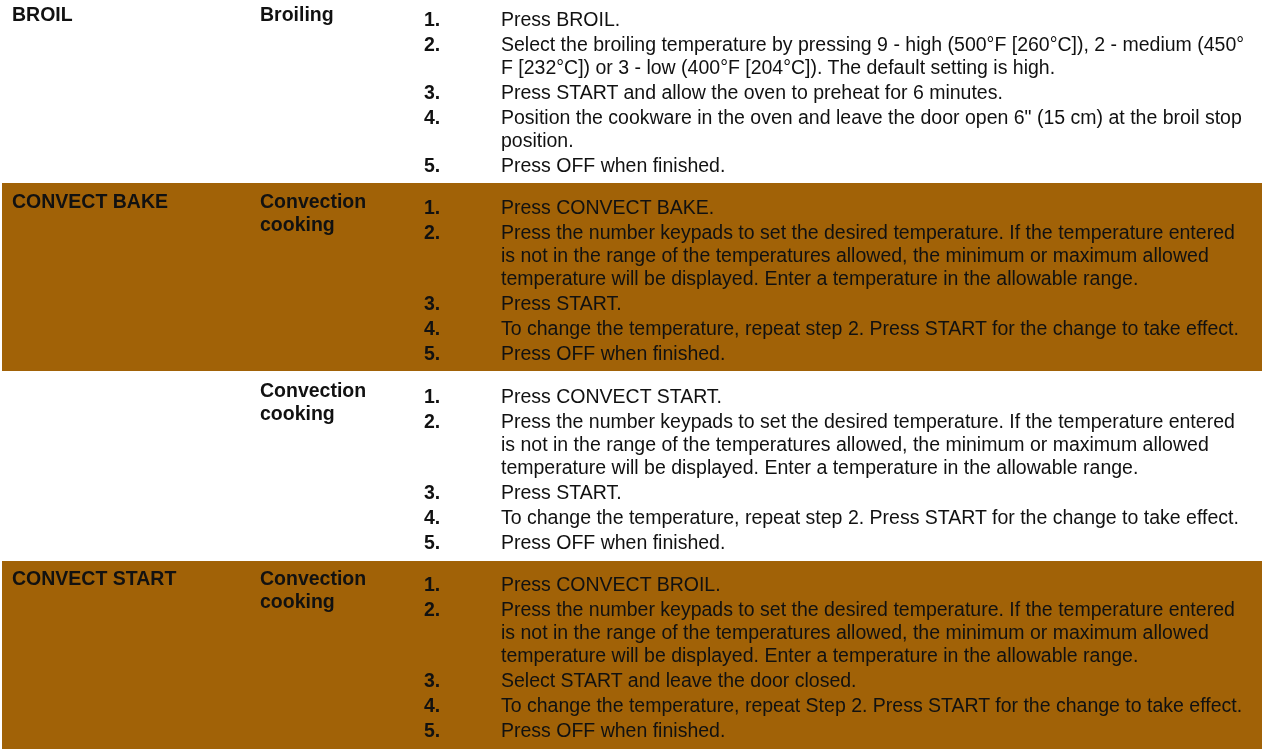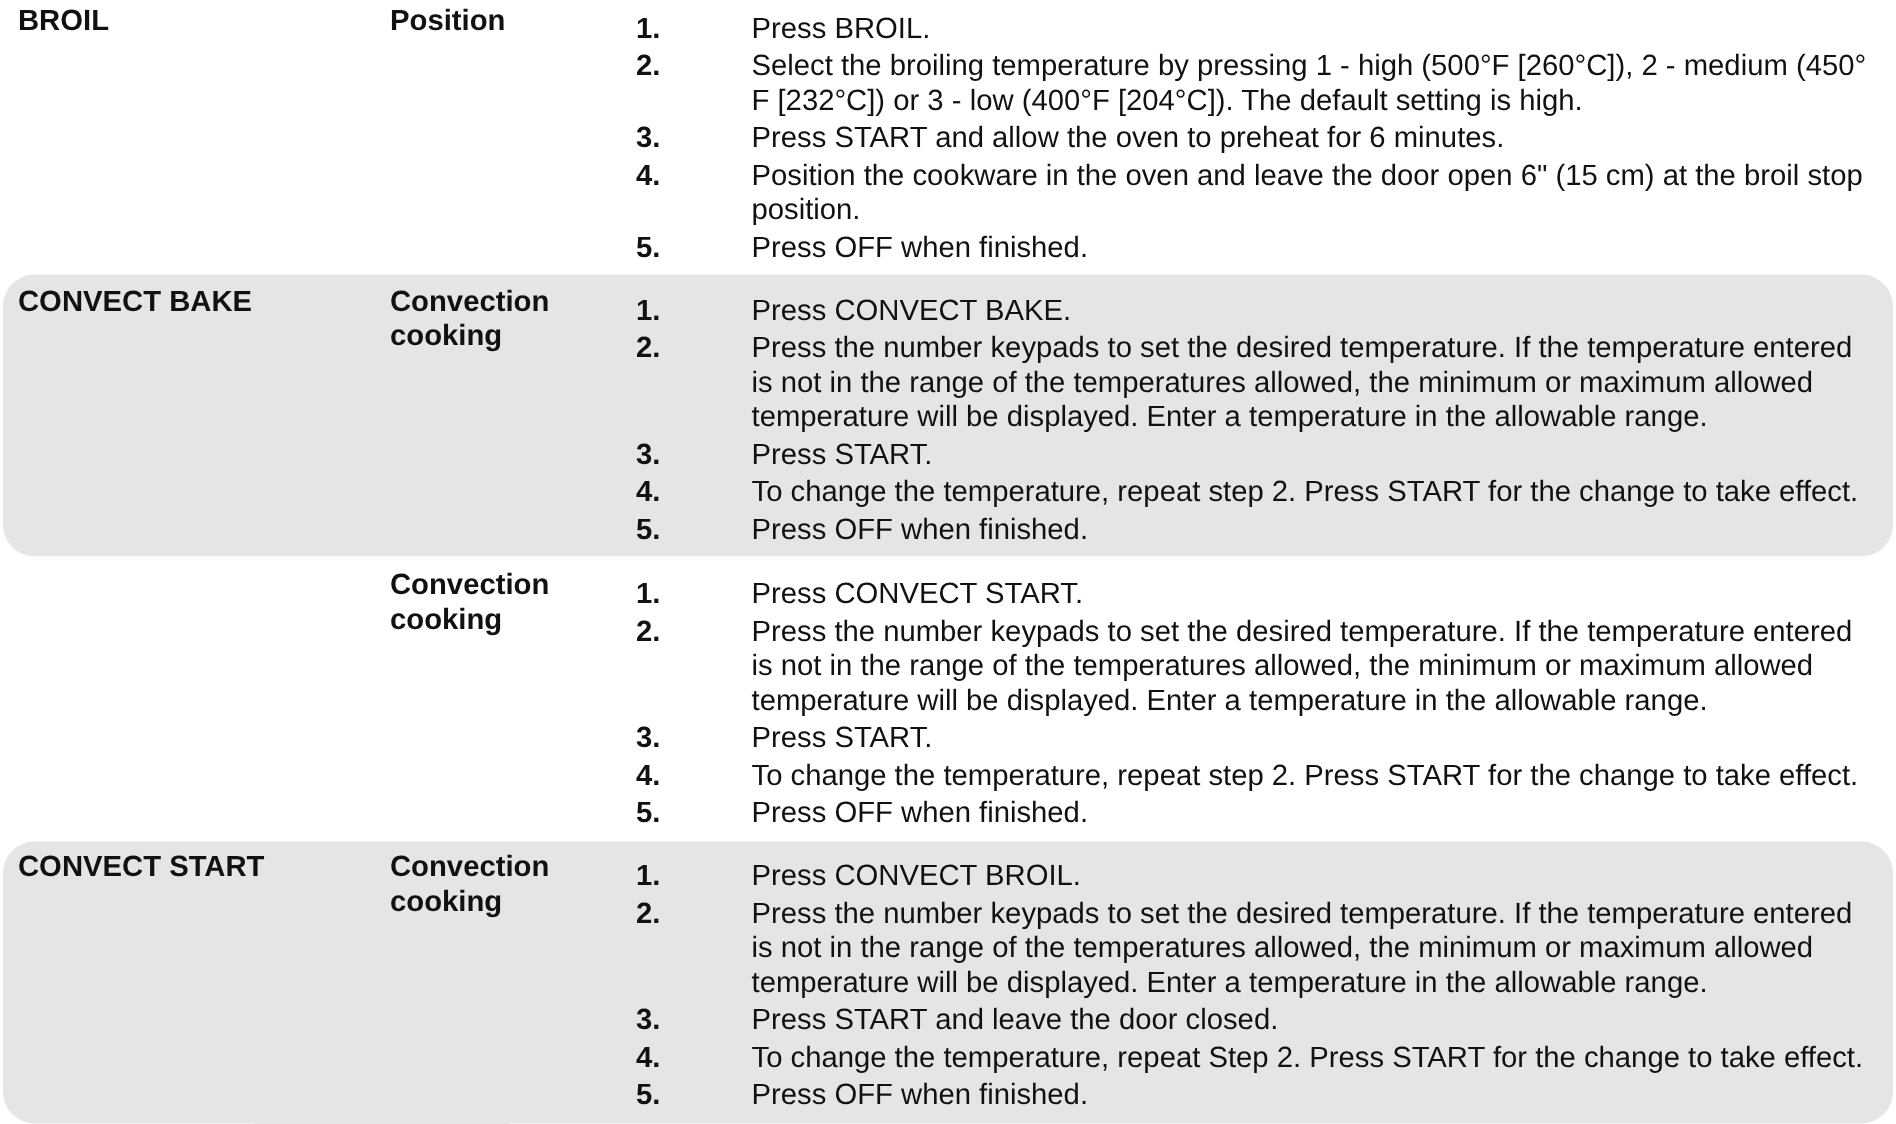--- a/index.html
+++ b/index.html
@@ -20,21 +20,21 @@
       left: 0;
       top: 0;
       width: 1000px;
     }
     .row {
       position: relative;
       box-sizing: border-box;
       margin-left: 2px;
       width: 1260px;
     }
-    .row.shaded { background: #e5e5e5; border-radius: 21px; }
+    .row.shaded { background: #a16207; }
     .row.plain { background: #ffffff; }
     .col-name {
       position: absolute;
       left: 10px;
       font-weight: bold;
       font-size: 19.5px;
       line-height: 23px;
     }
     .col-type {
       position: absolute;
@@ -70,29 +70,29 @@
       margin-left: 40px;
     }
   </style>
 </head>
 <body>
 
 <div class="table">
 
   <div class="row plain" style="height:183px;">
     <div class="col-name" style="top:3px;">BROIL</div>
-    <div class="col-type" style="top:3px;">Position</div>
+    <div class="col-type" style="top:3px;">Broiling</div>
     <ol class="steps" style="top:8px;">
       <li class="step">
           <span class="step-num">1.</span>
           <span class="step-text">Press BROIL.</span>
         </li>
       <li class="step">
           <span class="step-num">2.</span>
-          <span class="step-text">Select the broiling temperature by pressing 1 - high (500°F [260°C]), 2 - medium (450° F [232°C]) or 3 - low (400°F [204°C]). The default setting is high.</span>
+          <span class="step-text">Select the broiling temperature by pressing 9 - high (500°F [260°C]), 2 - medium (450° F [232°C]) or 3 - low (400°F [204°C]). The default setting is high.</span>
         </li>
       <li class="step">
           <span class="step-num">3.</span>
           <span class="step-text">Press START and allow the oven to preheat for 6 minutes.</span>
         </li>
       <li class="step">
           <span class="step-num">4.</span>
           <span class="step-text">Position the cookware in the oven and leave the door open 6" (15 cm) at the broil stop position.</span>
         </li>
       <li class="step">
@@ -162,21 +162,21 @@
       <li class="step">
           <span class="step-num">1.</span>
           <span class="step-text">Press CONVECT BROIL.</span>
         </li>
       <li class="step">
           <span class="step-num">2.</span>
           <span class="step-text">Press the number keypads to set the desired temperature. If the temperature entered is not in the range of the temperatures allowed, the minimum or maximum allowed temperature will be displayed. Enter a temperature in the allowable range.</span>
         </li>
       <li class="step">
           <span class="step-num">3.</span>
-          <span class="step-text">Press START and leave the door closed.</span>
+          <span class="step-text">Select START and leave the door closed.</span>
         </li>
       <li class="step">
           <span class="step-num">4.</span>
           <span class="step-text">To change the temperature, repeat Step 2. Press START for the change to take effect.</span>
         </li>
       <li class="step">
           <span class="step-num">5.</span>
           <span class="step-text">Press OFF when finished.</span>
         </li>
     </ol>

